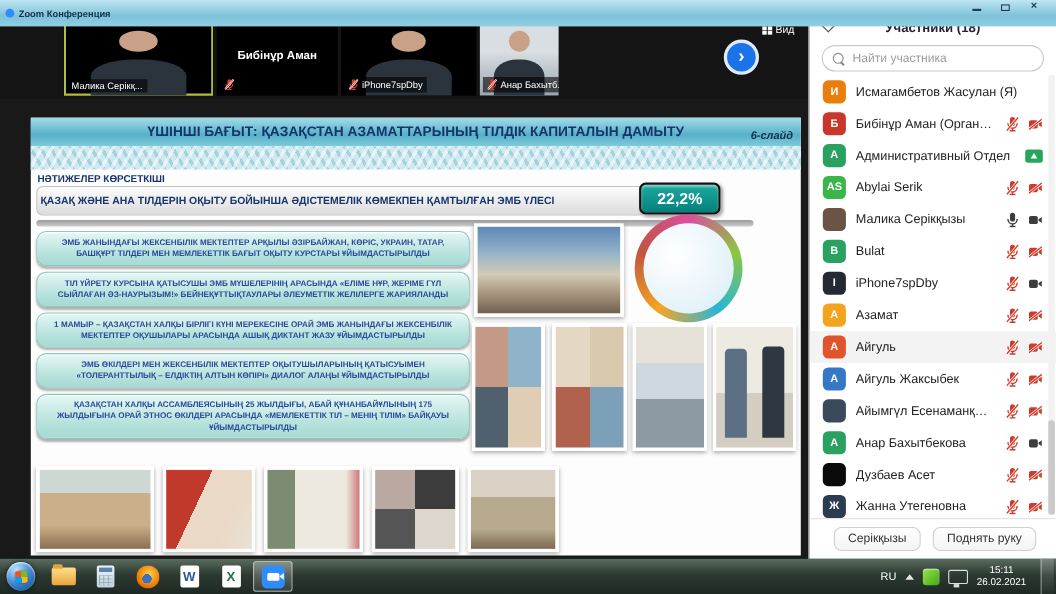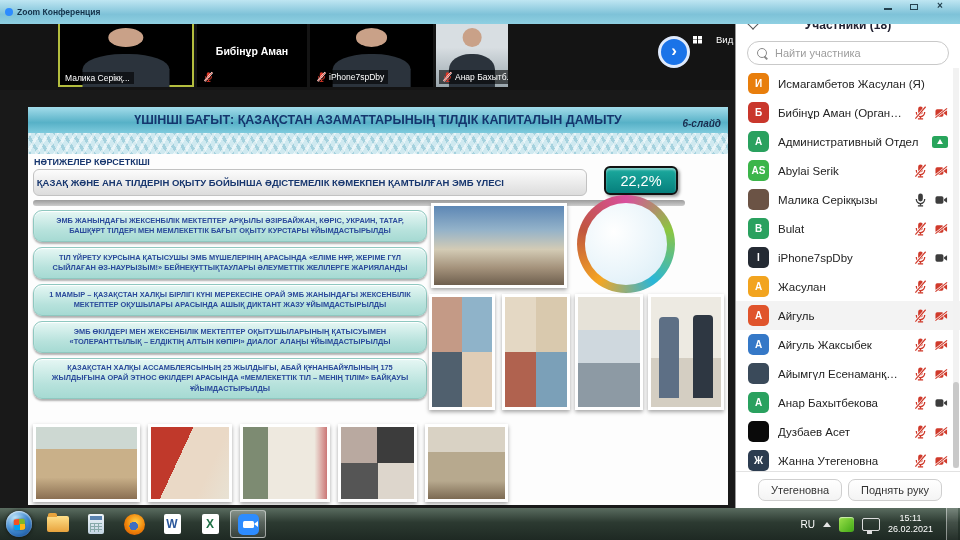--- a/index.html
+++ b/index.html
@@ -43,21 +43,21 @@
     width:64%;height:46%;border-radius:46% 46% 0 0;background:#2b333c}
   .tile-label{position:absolute;left:3px;bottom:3px;background:rgba(0,0,0,.6);color:#fff;
     font-size:8.5px;padding:1px 4px;display:flex;align-items:center;gap:3px;max-width:92%;
     white-space:nowrap;overflow:hidden}
   .mic-glyph{width:9px;height:12px;flex-shrink:0;display:block}
   .red-ic{color:#e03a2a}
   .next-btn{position:absolute;left:658px;top:24px;width:26px;height:26px;border-radius:50%;
     background:#1a73e8;border:3px solid #dfeafc;box-sizing:content-box;color:#fff;cursor:pointer;
     display:flex;align-items:center;justify-content:center}
   .next-btn::after{content:"›";font-size:17px;font-weight:bold;margin-top:-3px}
-  .view-btn{position:absolute;left:693px;top:22px;display:flex;align-items:center;gap:14px;
+  .view-btn{position:absolute;left:693px;top:10px;display:flex;align-items:center;gap:3px;
     color:#fff;font-size:9.5px;cursor:pointer}
   .grid-ic{width:9px;height:8px;background:
     linear-gradient(#fff,#fff) 0 0/4px 3.5px no-repeat,
     linear-gradient(#fff,#fff) 5px 0/4px 3.5px no-repeat,
     linear-gradient(#fff,#fff) 0 4.5px/4px 3.5px no-repeat,
     linear-gradient(#fff,#fff) 5px 4.5px/4px 3.5px no-repeat}
 
   
   .slide{position:absolute;left:28px;top:95px;width:700px;height:398px;background:#fdfdfd}
   .slide-head{position:absolute;top:0;left:0;width:700px;height:26px;
@@ -66,23 +66,23 @@
   .slide-title{font-size:12.5px;font-weight:bold;color:#14356d}
   .slide-num{position:absolute;right:7px;top:11px;font-size:10px;font-style:italic;font-weight:bold;color:#182c4e}
   .zigzag{position:absolute;top:26px;left:0;width:700px;height:21px;background-color:#cfe9f0;
     background-image:repeating-linear-gradient(120deg,rgba(255,255,255,.55) 0 3px,transparent 3px 8px),
                      repeating-linear-gradient(60deg,rgba(86,166,188,.35) 0 3px,transparent 3px 8px)}
   .results-label{position:absolute;top:50px;left:6px;font-size:9px;font-weight:bold;color:#17366e}
   .kpi{position:absolute;left:5px;top:62px;width:554px;height:27px;border-radius:6px;
     background:linear-gradient(180deg,#fcfcfc,#dcdcdc);border:1px solid #c2c2c2;box-sizing:border-box;
     display:flex;align-items:center;justify-content:flex-end;padding-right:82px}
   .kpi-text{font-size:9.5px;font-weight:bold;color:#17366e;text-align:center}
-  .kpi-badge{position:absolute;left:576px;top:59px;width:74px;height:29px;border-radius:6px;
+  .kpi-badge{position:absolute;left:553px;top:59px;width:74px;height:29px;border-radius:6px;
     background:linear-gradient(180deg,#1cab9f,#067f7c);border:2px solid #121212;box-sizing:border-box;
-    color:#fff;font-weight:normal;font-size:14.5px;display:flex;align-items:center;justify-content:center;
+    color:#fff;font-weight:bold;font-size:14.5px;display:flex;align-items:center;justify-content:center;
     box-shadow:inset 0 2px 2px rgba(255,255,255,.45),2px 2px 3px rgba(0,0,0,.35)}
   .kpi-shadow{position:absolute;left:5px;top:93px;width:652px;height:6px;border-radius:3px;
     background:linear-gradient(180deg,#9b9b9b,#cdcdcd)}
   .bullets{position:absolute;left:5px;top:103px;width:394px;display:flex;flex-direction:column;gap:5px}
   .bullet-box{min-height:32px;border-radius:9px;border:1px solid #8fc8c0;box-sizing:border-box;
     background:linear-gradient(180deg,#e6f7f4,#b7e2dc 65%,#a6dad3);
     box-shadow:0 2px 2px rgba(0,0,0,.3),inset 0 1px 1px #fff;
     display:flex;align-items:center;justify-content:center;padding:4px 9px;
     text-align:center;font-size:7.4px;font-weight:bold;color:#2a4a9b;line-height:1.4}
 
@@ -419,21 +419,21 @@
             </svg>
 
             <svg class="ic ic-dark" viewBox="0 0 14 14">
               <use href="#g-cam"></use>
             </svg>
           </span>
         </div>
         <div class="p-row">
           <span class="avatar" style="background: rgb(242, 164, 31);">А</span>
 
-          <span class="p-name">Жасулан</span>
+          <span class="p-name">Азамат</span>
           <span class="p-icons">
 
             <svg class="ic ic-red" viewBox="0 0 13 15">
               <use href="#g-mic-slash"></use>
             </svg>
 
             <svg class="ic ic-red" viewBox="0 0 14 14">
               <use href="#g-cam-slash"></use>
             </svg>
 
@@ -531,21 +531,21 @@
             <svg class="ic ic-red" viewBox="0 0 14 14">
               <use href="#g-cam-slash"></use>
             </svg>
 
           </span>
         </div>
       </div>
     <div class="p-scroll"></div>
     <div class="p-thumb"></div>
     <div class="p-foot">
-      <button class="p-btn">Утегеновна</button>
+      <button class="p-btn">Серікқызы</button>
       <button class="p-btn">Поднять руку</button>
     </div>
   </div>
 </div>
 
 <div class="taskbar">
   <div class="start-orb">
     <span class="win-flag"></span>
   </div>
   <div class="tb-app">

